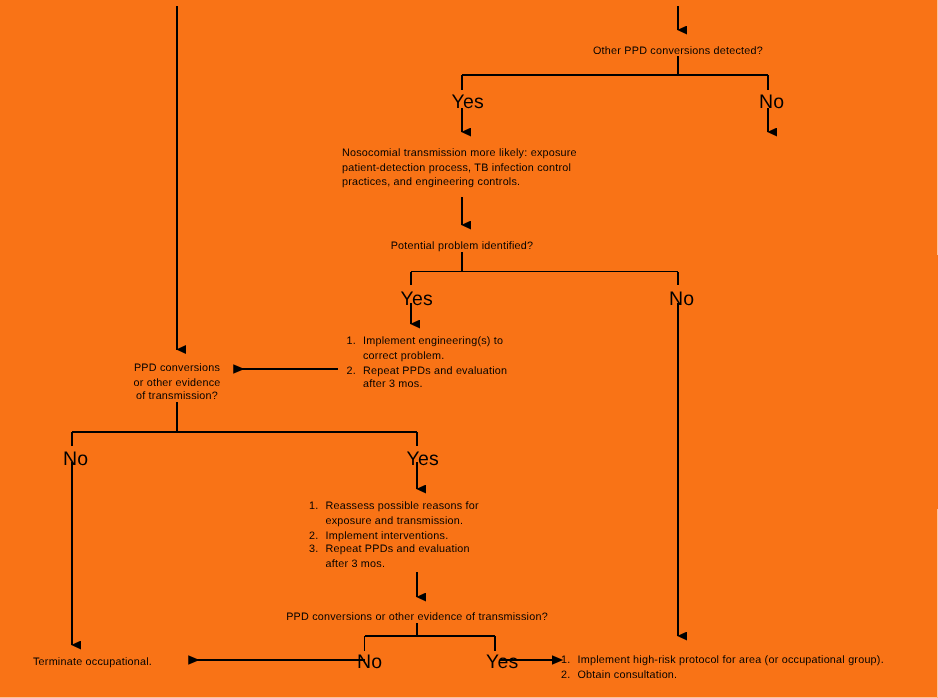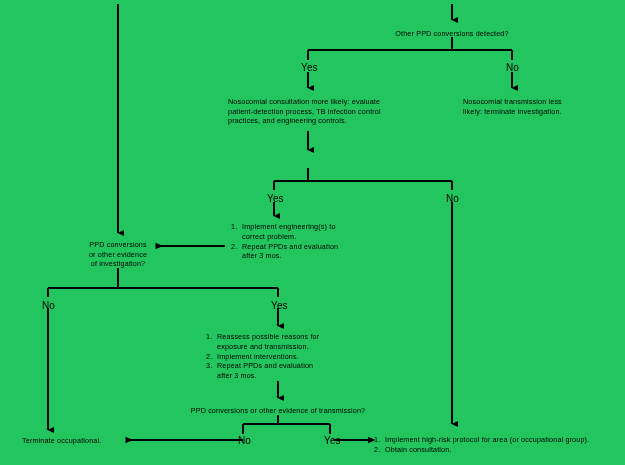--- a/index.html
+++ b/index.html
@@ -4,21 +4,21 @@
 <style>
   html, body {
     margin: 0;
     padding: 0;
     background: #ffffff;
   }
   #chart {
     position: relative;
     width: 625px;
     height: 465px;
-    background: #22c55e;
+    background: #f97316;
     font-family: "Liberation Sans", sans-serif;
     color: #000000;
     overflow: hidden;
   }
   #svg-layer {
     position: absolute;
     left: 0;
     top: 0;
     width: 625px;
     height: 465px;
@@ -26,21 +26,21 @@
   .node {
     position: absolute;
     font-size: 7.2px;
     line-height: 9.6px;
     letter-spacing: 0.15px;
     white-space: pre-line;
     color: #000000;
   }
   .lbl {
     position: absolute;
-    font-size: 10px;
+    font-size: 13px;
     line-height: 9px;
     letter-spacing: 0.15px;
     color: #000000;
   }
   .ctr { text-align: center; transform: translateX(-50%); }
   .lft { text-align: left; }
   .numlist {
     position: absolute;
     font-size: 7.2px;
     line-height: 9.8px;
@@ -117,47 +117,46 @@
 
       <line x1="333" y1="440" x2="369" y2="440" marker-end="url(#arrow-right)"></line>
     </g>
   </svg>
 
   <div class="node ctr" style="left:452px; top:29px; width:220px;">Other PPD conversions detected?</div>
 
   <div class="lbl lft" style="left:301px; top:63px;">Yes</div>
   <div class="lbl lft" style="left:506px; top:63px;">No</div>
 
-  <div class="node lft" style="left:228px; top:97px; width:230px;">Nosocomial consultation more likely: evaluate
+  <div class="node lft" style="left:228px; top:97px; width:230px;">Nosocomial transmission more likely: exposure
 patient-detection process, TB infection control
 practices, and engineering controls.</div>
 
-  <div class="node lft" style="left:463px; top:97px; width:140px;">Nosocomial transmission less
-likely:  terminate investigation.</div>
 
+  <div class="node ctr" style="left:308px; top:159px; width:200px;">Potential problem identified?</div>
 
   <div class="lbl lft" style="left:267px; top:194px;">Yes</div>
   <div class="lbl lft" style="left:446px; top:194px;">No</div>
 
   <div class="numlist" style="left:231px; top:222px; width:170px;">
     <div class="numrow">
       <span class="n">1.</span>
       <span class="t">Implement engineering(s) to
 correct problem.</span>
     </div>
     <div class="numrow">
       <span class="n">2.</span>
       <span class="t">Repeat PPDs and evaluation
 after 3 mos.</span>
     </div>
   </div>
 
   <div class="node ctr" style="left:118px; top:240px; width:120px;">PPD conversions
 or other evidence
-of investigation?</div>
+of transmission?</div>
 
   <div class="lbl lft" style="left:42px; top:301px;">No</div>
   <div class="lbl lft" style="left:271px; top:301px;">Yes</div>
 
   <div class="numlist" style="left:206px; top:332px; width:190px;">
     <div class="numrow">
       <span class="n">1.</span>
       <span class="t">Reassess possible reasons for
 exposure and  transmission.</span>
     </div>

